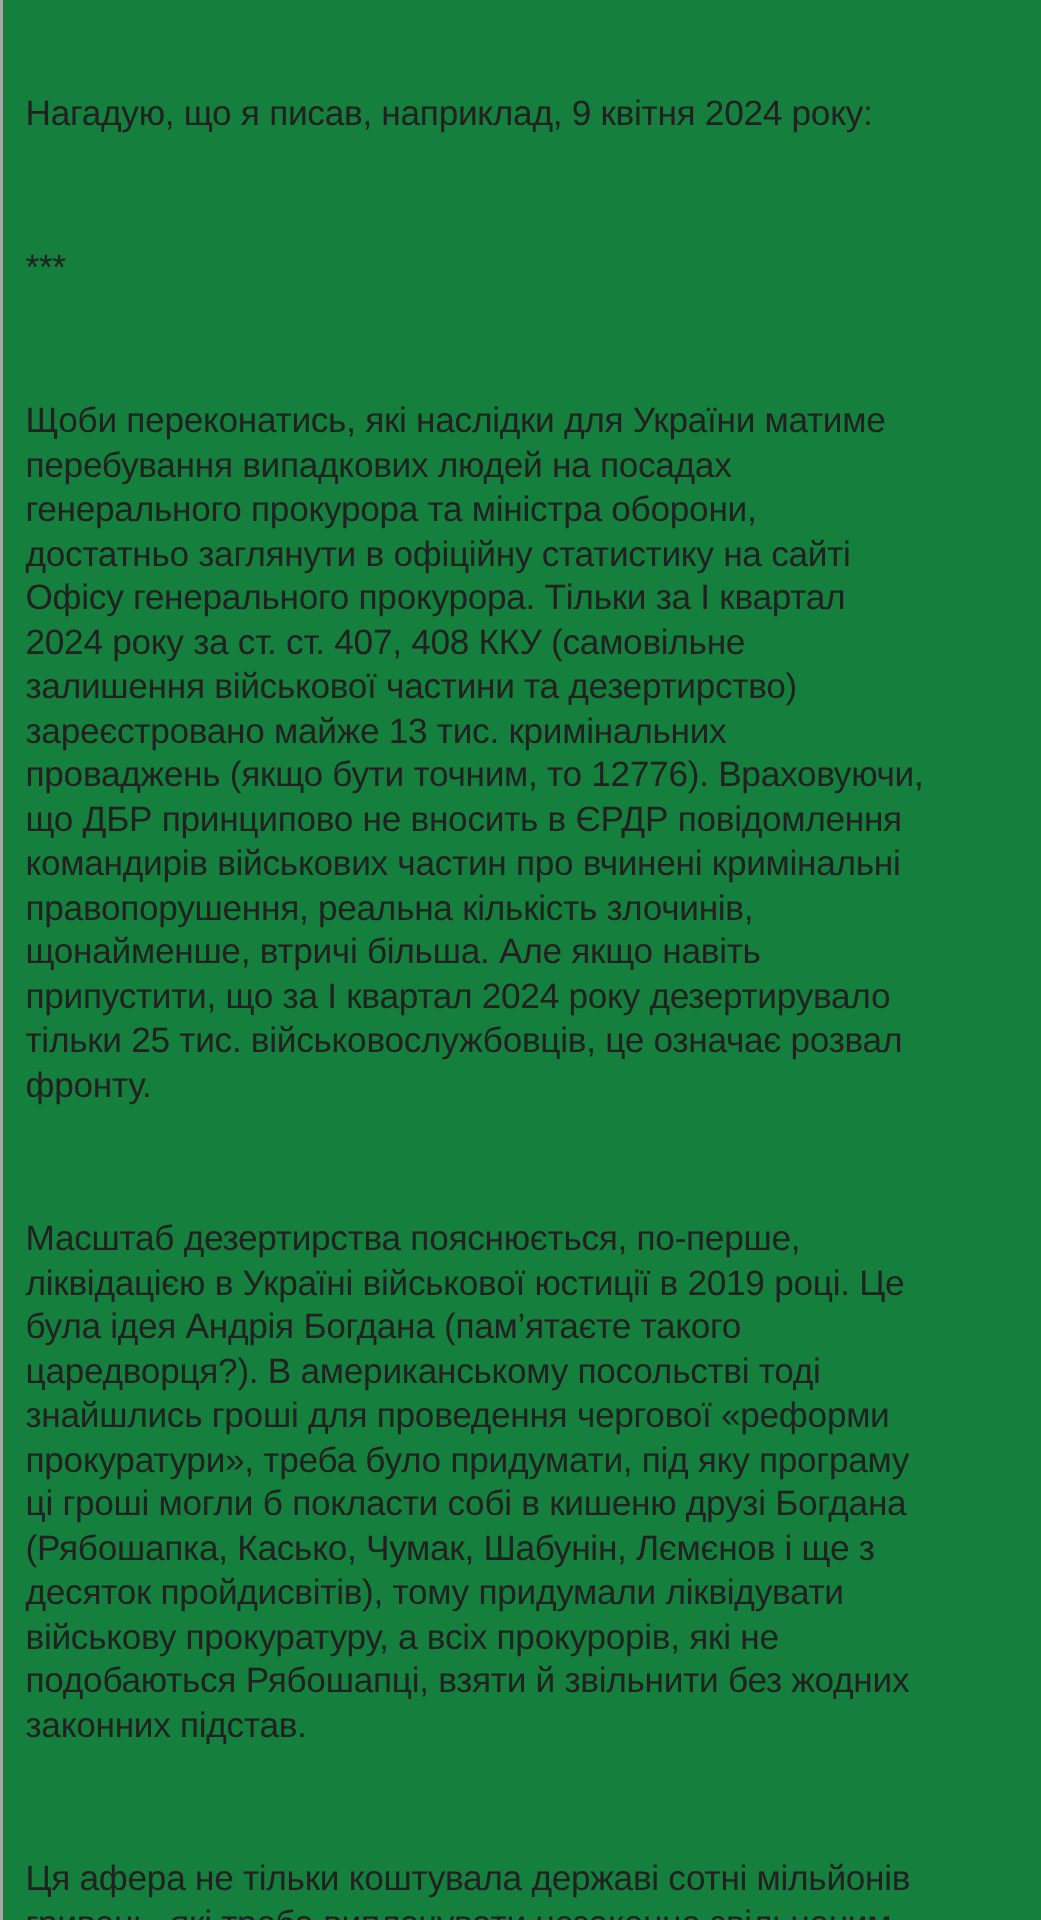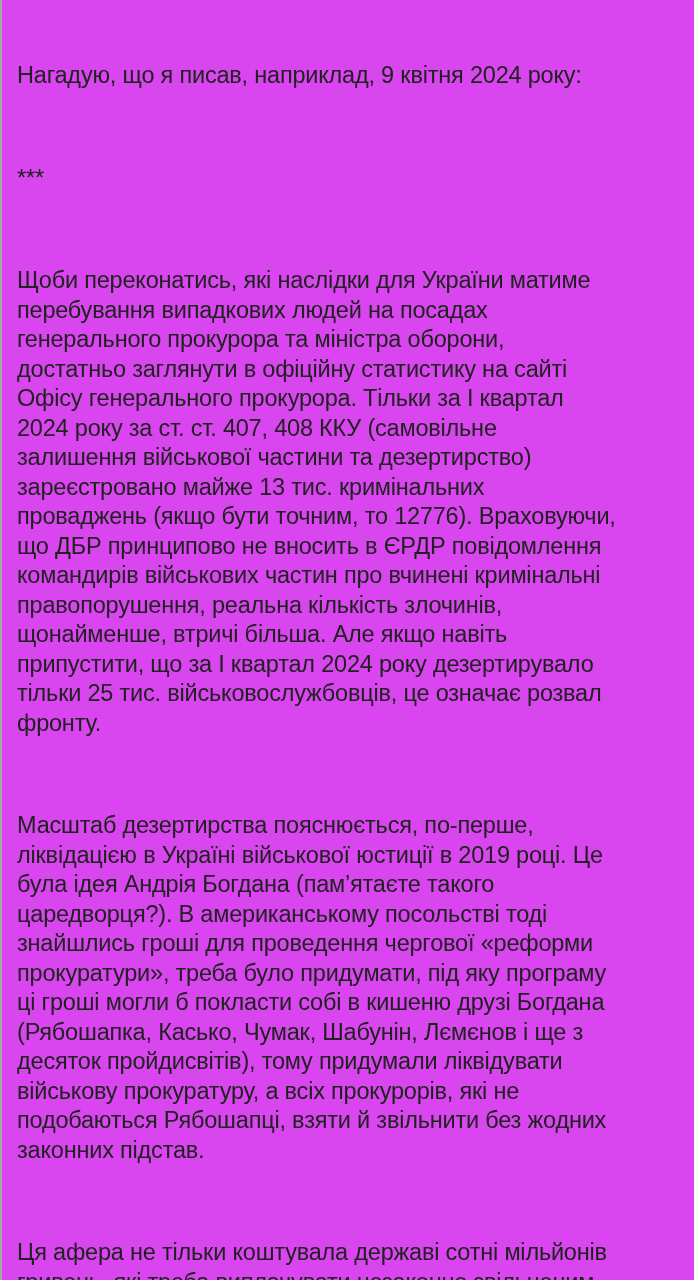--- a/index.html
+++ b/index.html
@@ -10,21 +10,21 @@
   body {
     width: 694px;
     height: 1280px;
     overflow: hidden;
   }
   .page {
     position: relative;
     width: 694px;
     height: 1280px;
     overflow: hidden;
-    background: #d946ef;
+    background: #15803d;
   }
   .left-edge {
     position: absolute;
     left: 0;
     top: 0;
     width: 2px;
     height: 100%;
     background: #a8a8a8;
   }
   .content {

